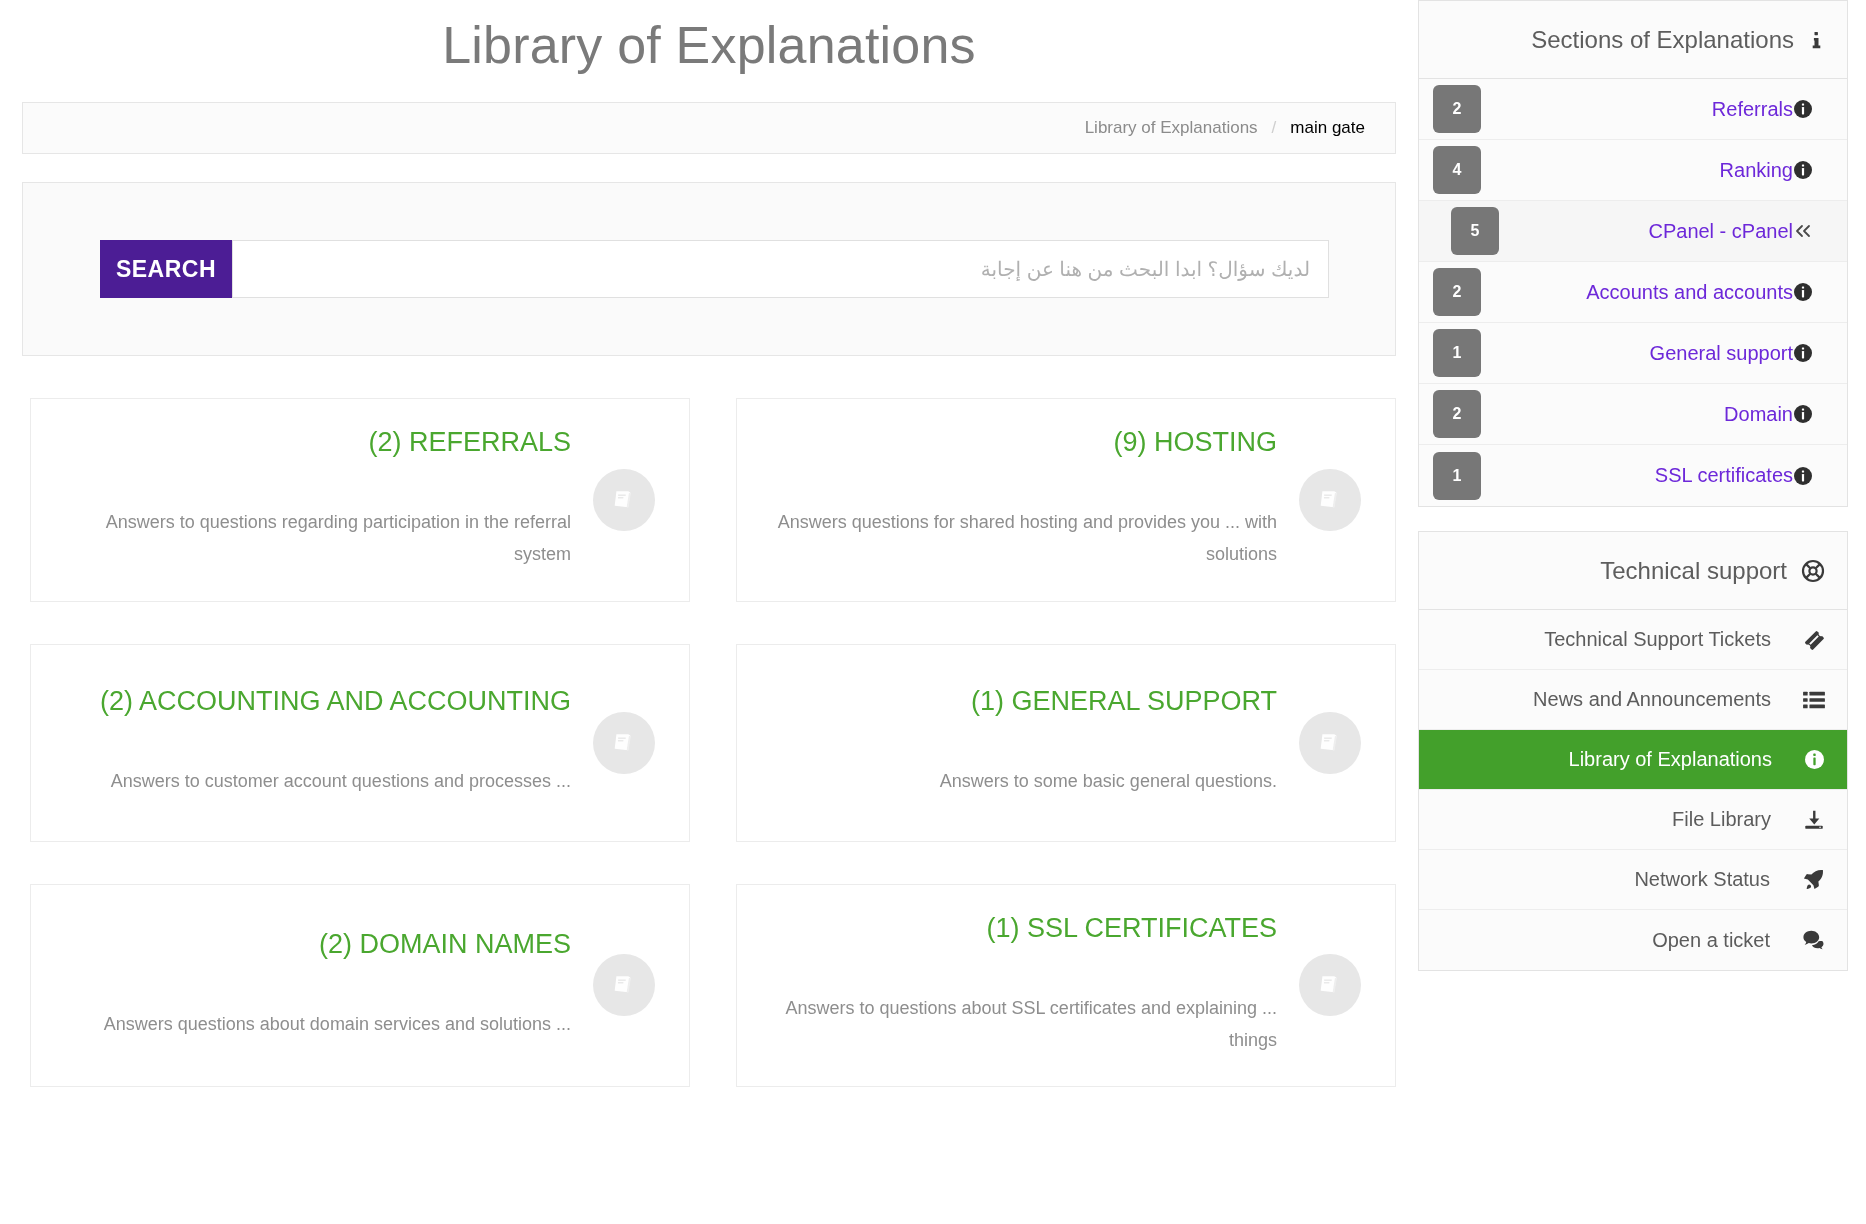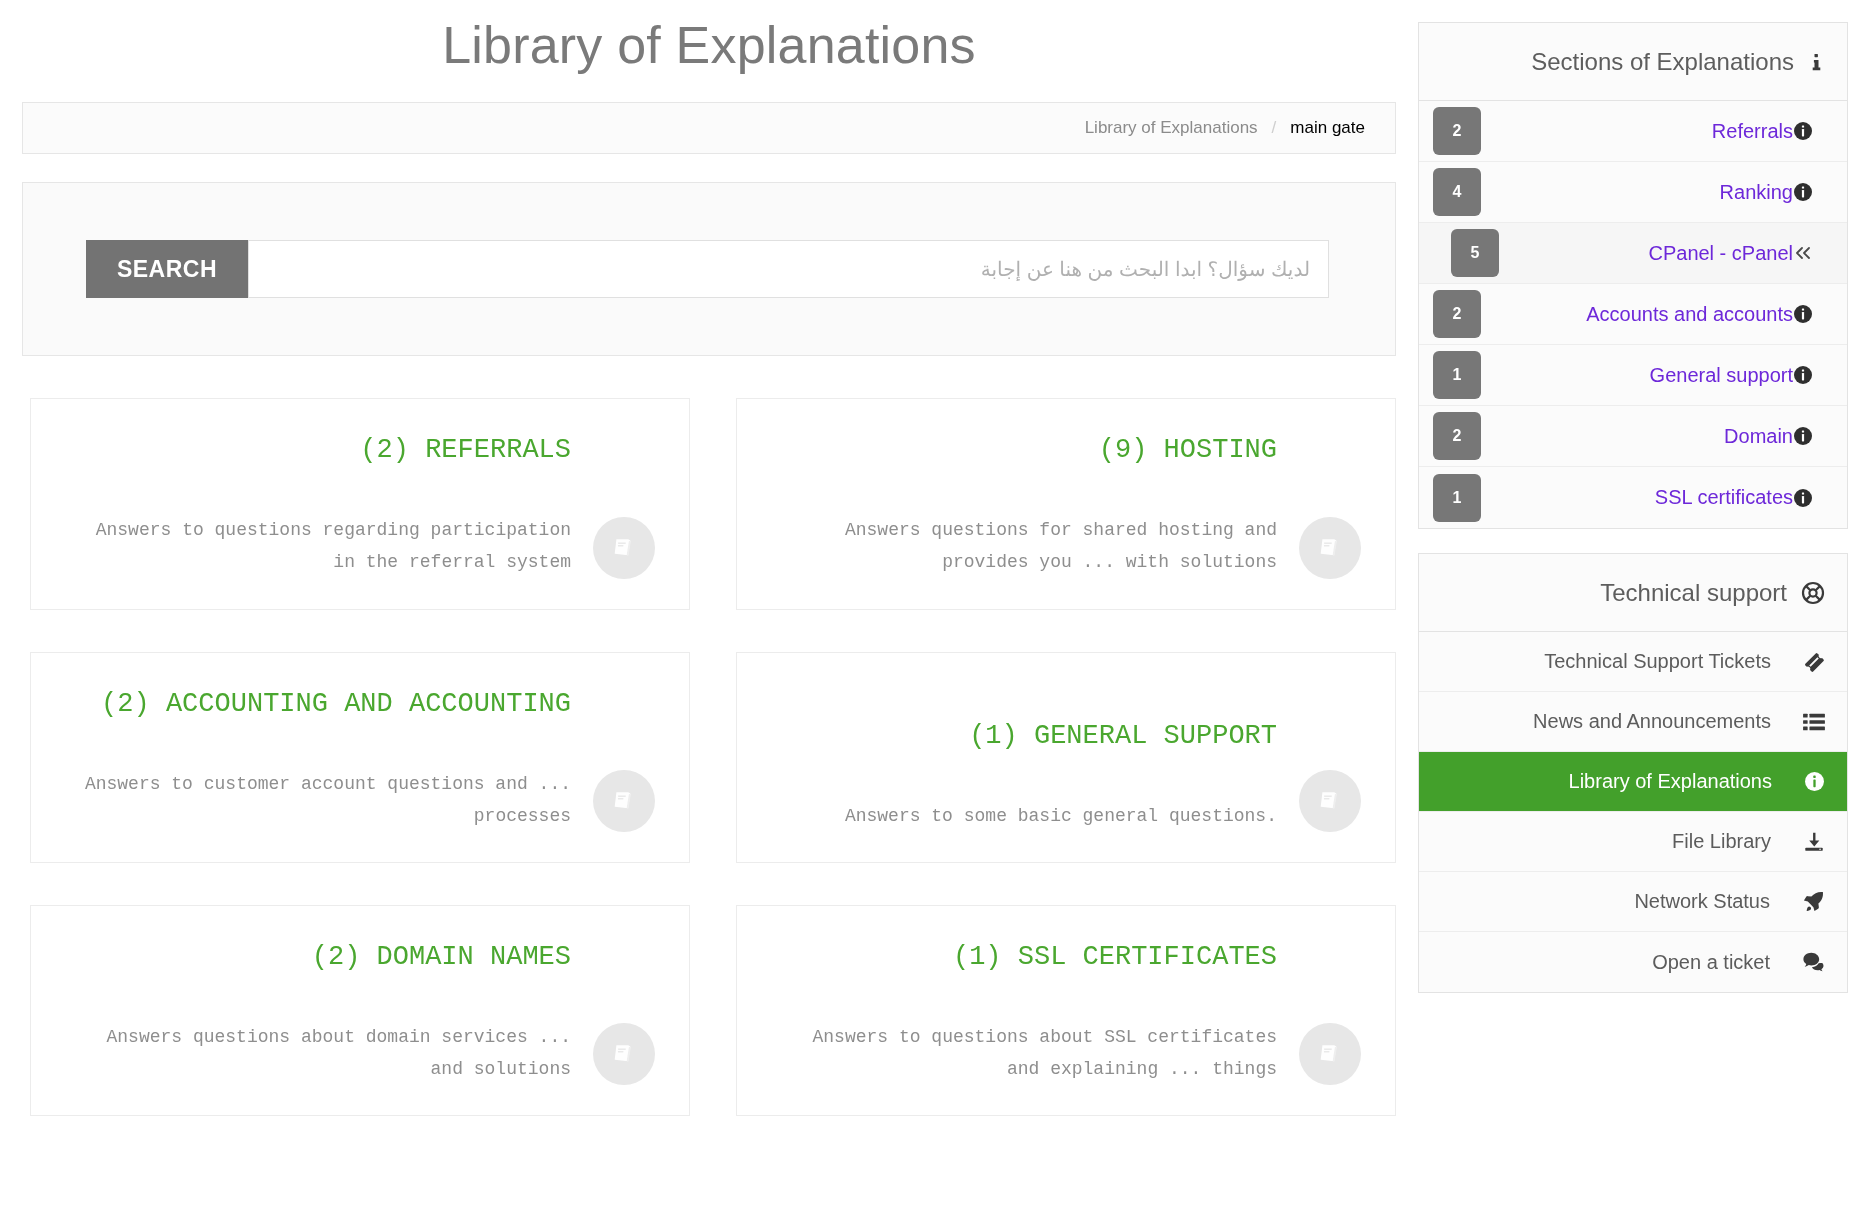--- a/index.html
+++ b/index.html
@@ -52,31 +52,31 @@
   .search-panel {
     border: 1px solid #e6e6e6;
     background: #fafafa;
     height: 174px;
     display: flex;
     align-items: center;
     padding: 0 30px;
     margin-bottom: 42px;
   }
   .search-btn {
-    background: #737373;
+    background: #4c1d95;
     color: #ffffff;
     border: none;
     font-family: "Liberation Sans", sans-serif;
     font-size: 23px;
     font-weight: bold;
     letter-spacing: 0.5px;
-    width: 162px;
+    width: 132px;
     height: 58px;
     cursor: pointer;
-    margin-left: 33px;
+    margin-left: 47px;
     flex: none;
   }
   .search-input {
     flex: 1;
     height: 58px;
     border: 1px solid #e0e0e0;
     background: #ffffff;
     font-family: "Liberation Sans", sans-serif;
     font-size: 20px;
     color: #6f6f6f;
@@ -95,24 +95,23 @@
     gap: 42px 46px;
     direction: rtl;
   }
   .kb-card {
     width: 660px;
     min-height: 198px;
     border: 1px solid #ececec;
     background: #ffffff;
     display: flex;
     flex-direction: row;
-    align-items: flex-end;
-    padding: 36px 34px 30px 34px;
+    align-items: center;
+    padding: 28px 34px 30px 34px;
     direction: rtl;
-    font-family: Liberation Mono, monospace;
   }
   .kb-icon {
     width: 62px; height: 62px;
     border-radius: 50%;
     background: #e7e7e7;
     flex: none;
     display: flex;
     align-items: center;
     justify-content: center;
     margin-left: 22px;
@@ -139,21 +138,20 @@
     font-size: 18px;
     line-height: 1.78;
     direction: rtl;
     text-align: right;
     margin-top: 48px;
   }
 
   
   .sidebar {
     width: 448px;
-    padding-top: 22px;
     padding-right: 18px;
     display: flex;
     flex-direction: column;
     gap: 24px;
   }
   .panel {
     border: 1px solid #e3e3e3;
     background: #ffffff;
   }
   .panel-head {

